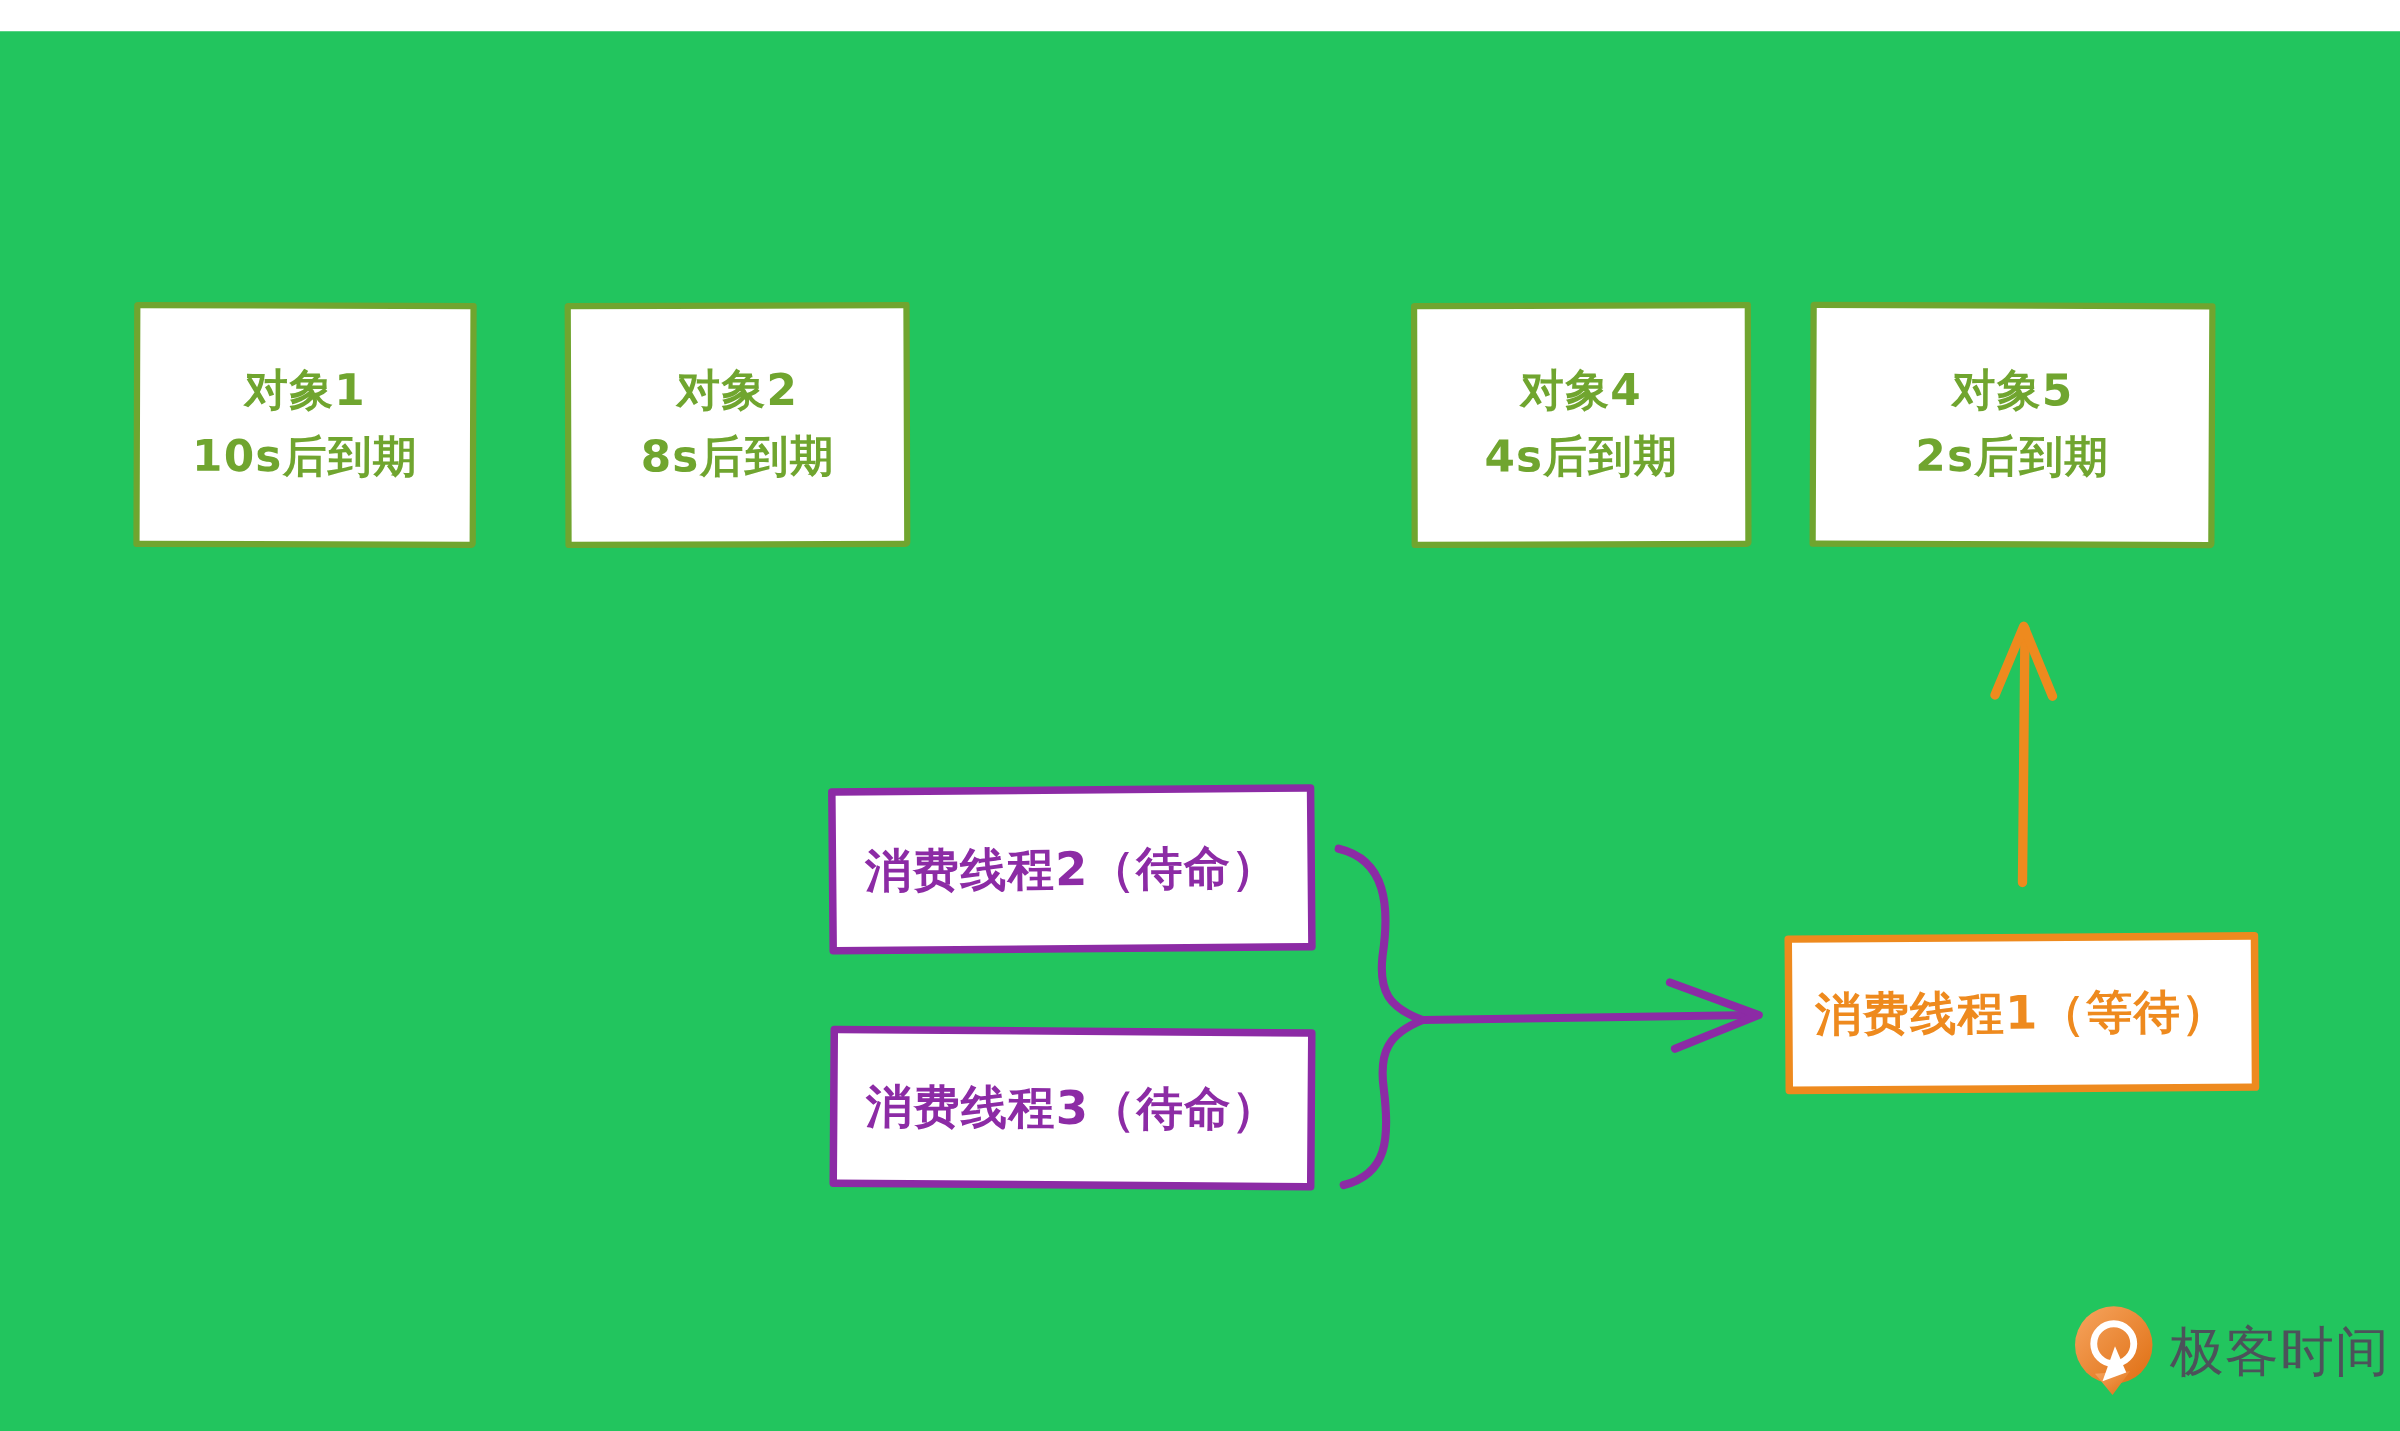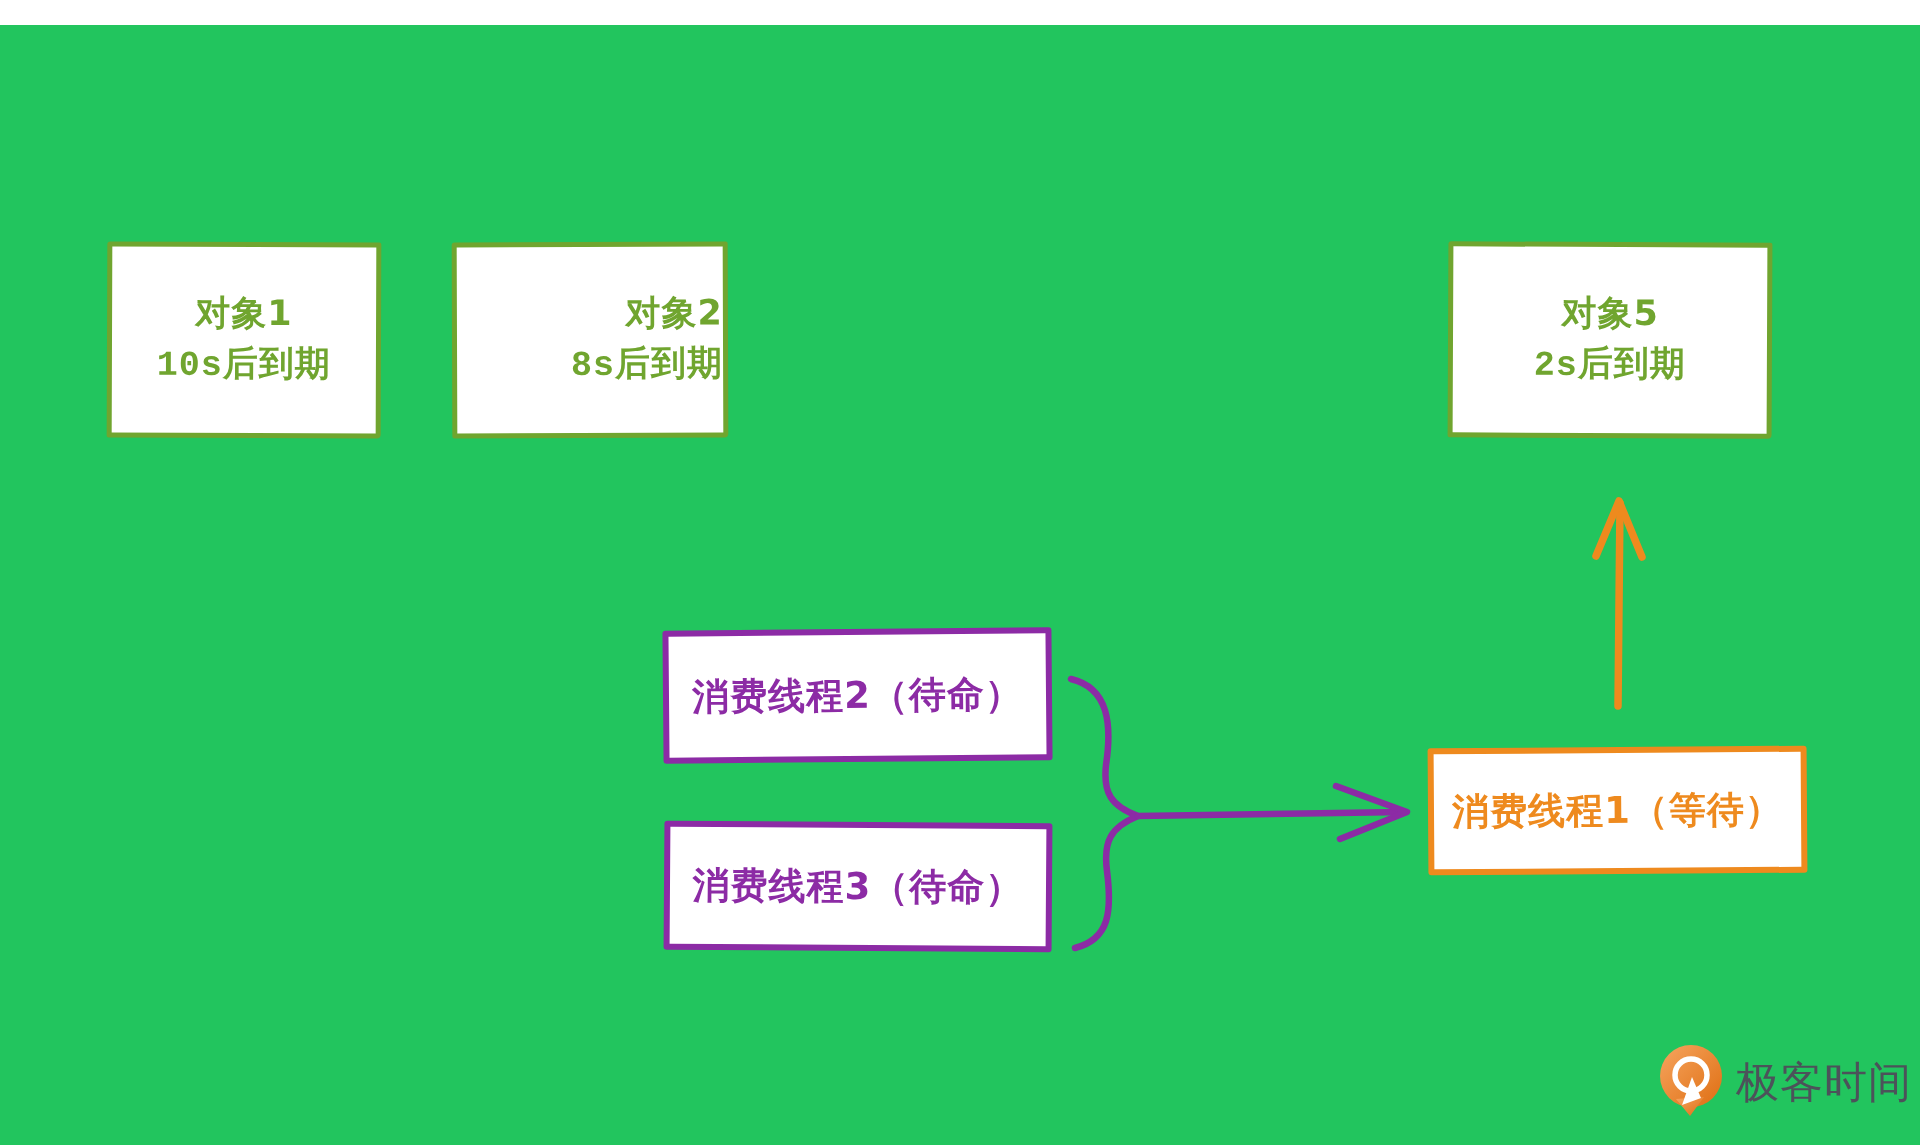--- a/index.html
+++ b/index.html
@@ -32,23 +32,23 @@
     top: 217px;
     height: 196px;
     border: 5px solid #70A52F;
     border-radius: 3px 2px 4px 2px;
     color: #70A52F;
     font-size: 35px;
     line-height: 1.0;
     gap: 18px;
   }
   .obj-title { letter-spacing: 1px; }
-  .obj-sub   { letter-spacing: 1px; font-family: Liberation Mono, monospace; }
+  .obj-sub   { letter-spacing: 1px; }
   #obj1 { left: 107px;  width: 274px; transform: rotate(0.2deg); }
-  #obj2 { left: 452px;  width: 276px; transform: rotate(-0.2deg); align-items: flex-end; }
+  #obj2 { left: 452px;  width: 276px; transform: rotate(-0.2deg); }
   #obj3 { left: 791px;  width: 278px; top: 219px; transform: rotate(0.15deg); }
   #obj4 { left: 1129px; width: 272px; transform: rotate(-0.15deg); }
   #obj5 { left: 1448px; width: 324px; transform: rotate(0.25deg); }
 
   .thread-box {
     border: 6px solid #8C2BA5;
     border-radius: 3px;
     color: #8C2BA5;
     font-size: 37px;
     letter-spacing: 1px;
@@ -96,20 +96,24 @@
 <div class="canvas">
 
   <div class="box obj-box" id="obj1">
     <div class="obj-title">对象1</div>
     <div class="obj-sub">10s后到期</div>
   </div>
   <div class="box obj-box" id="obj2">
     <div class="obj-title">对象2</div>
     <div class="obj-sub">8s后到期</div>
   </div>
+  <div class="box obj-box" id="obj4">
+    <div class="obj-title">对象4</div>
+    <div class="obj-sub">4s后到期</div>
+  </div>
   <div class="box obj-box" id="obj5">
     <div class="obj-title">对象5</div>
     <div class="obj-sub">2s后到期</div>
   </div>
 
   <div class="box thread-box" id="standby2">
     <div>消费线程2（待命）</div>
   </div>
   <div class="box thread-box" id="standby3">
     <div>消费线程3（待命）</div>

